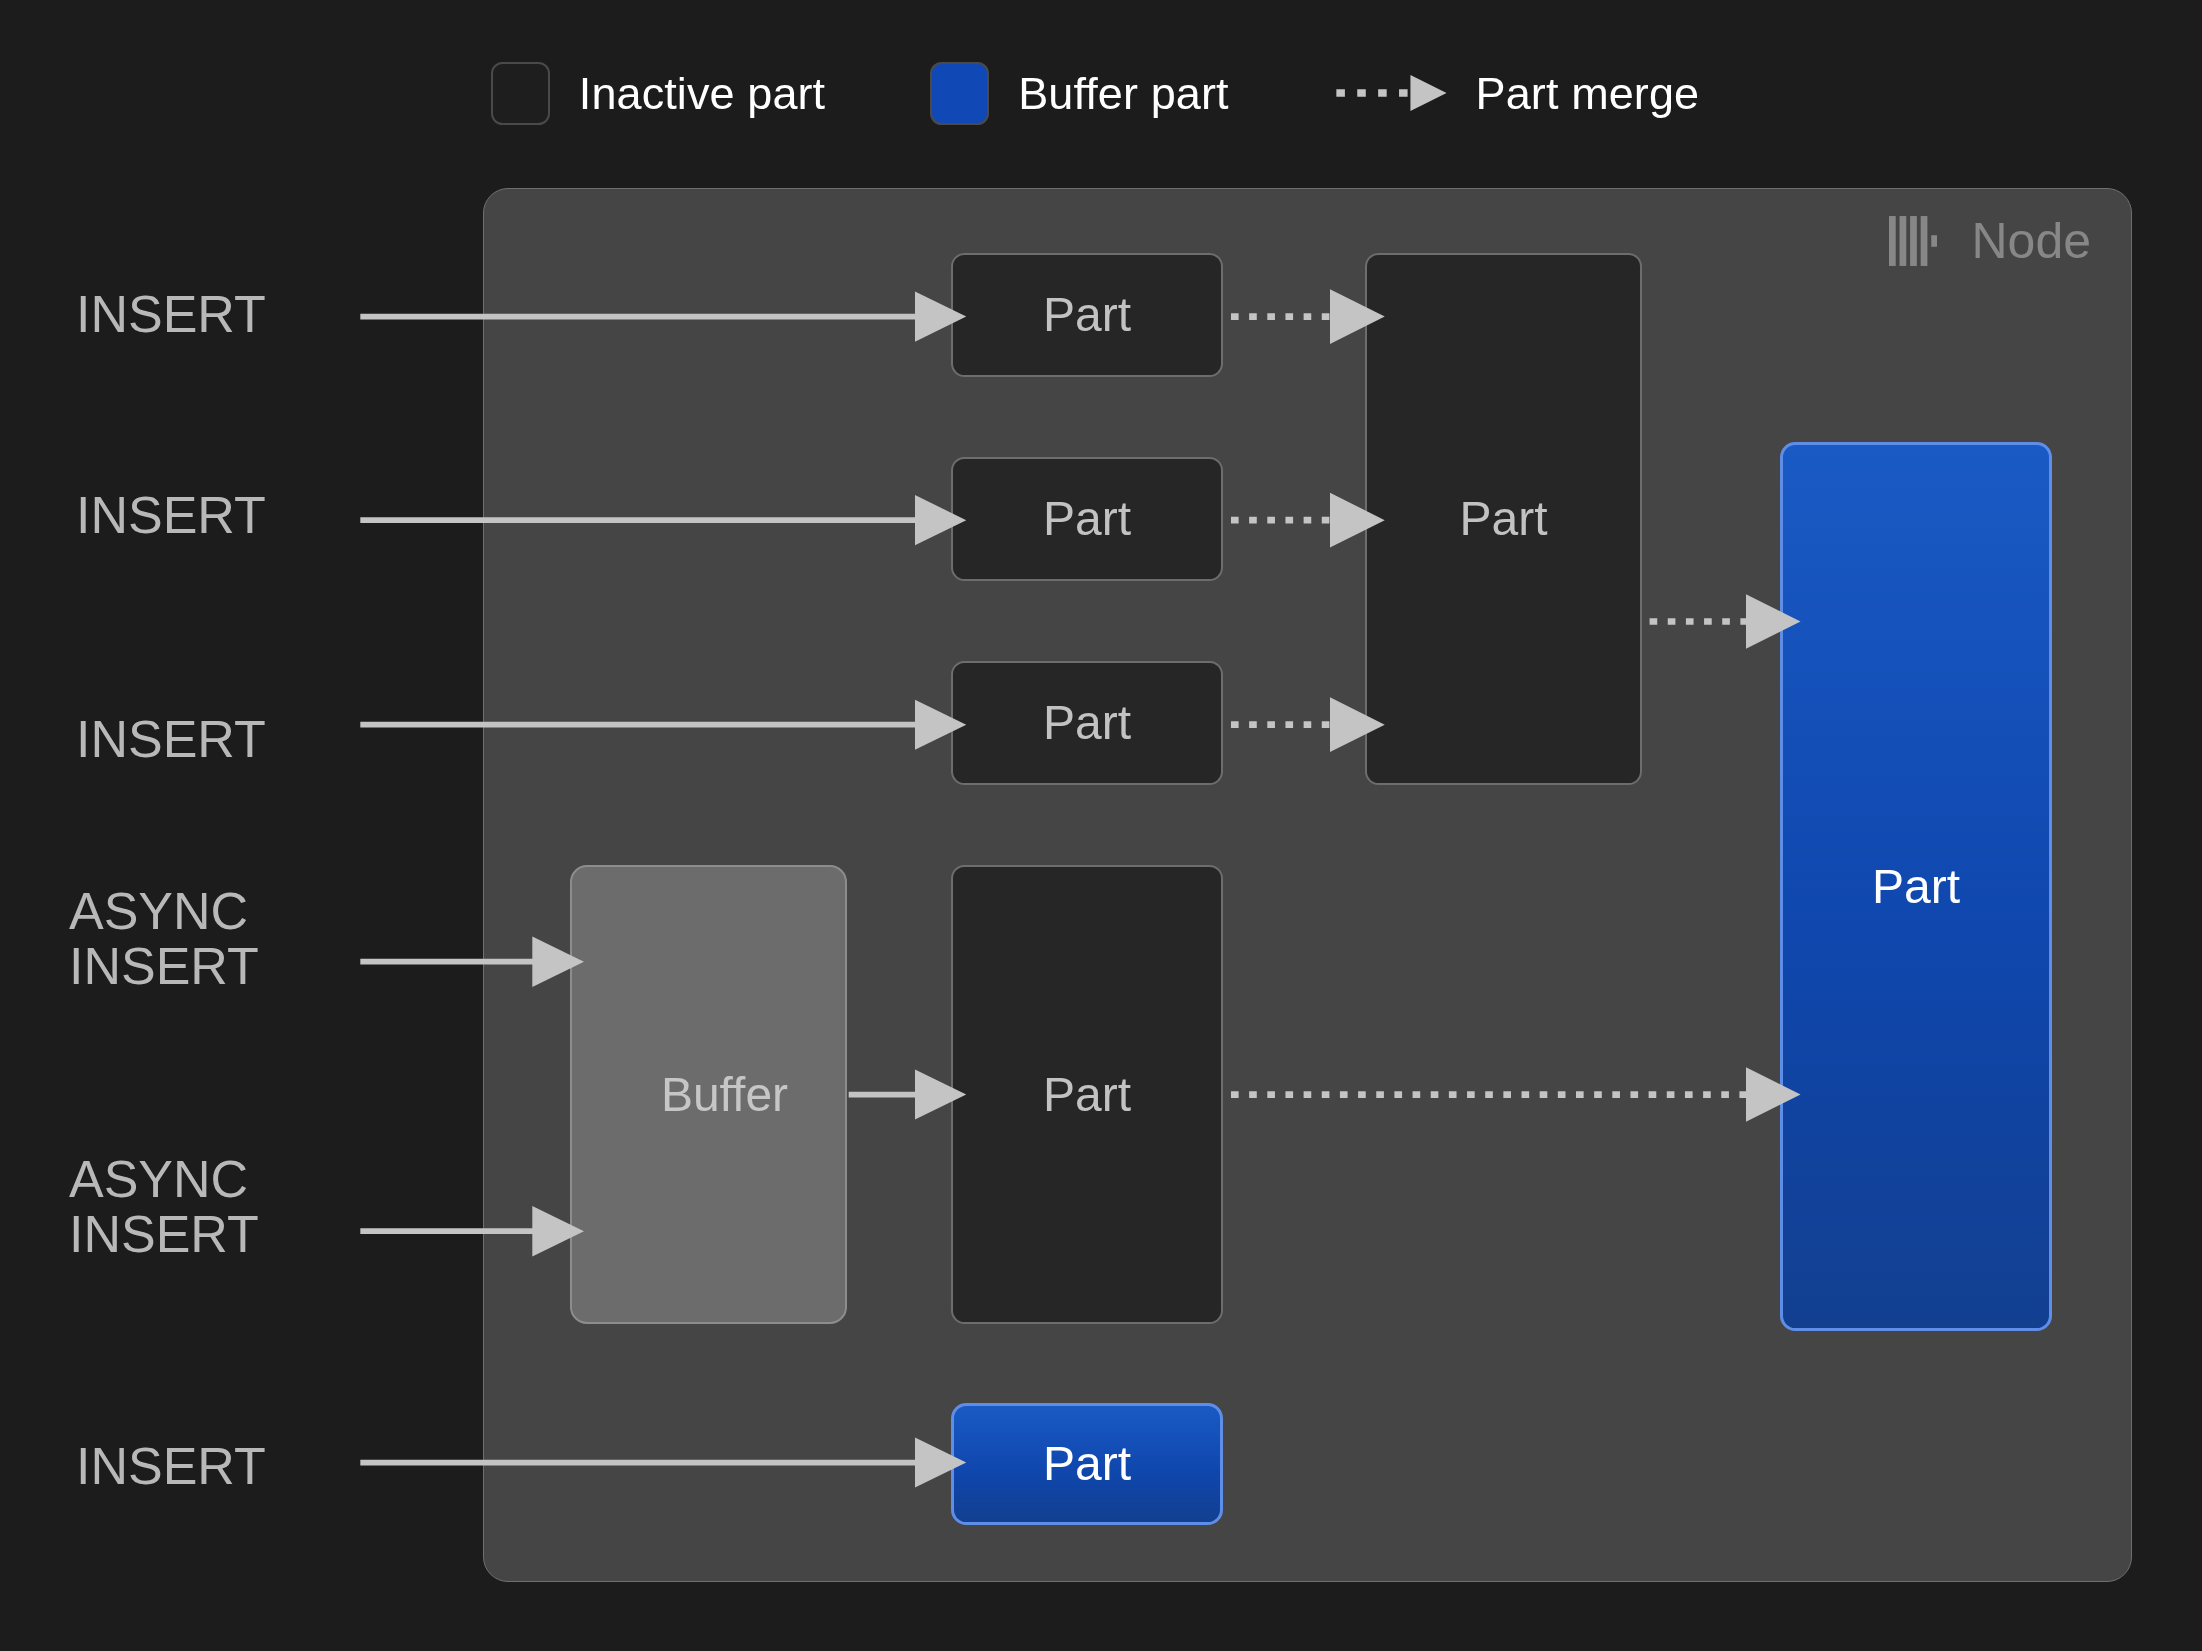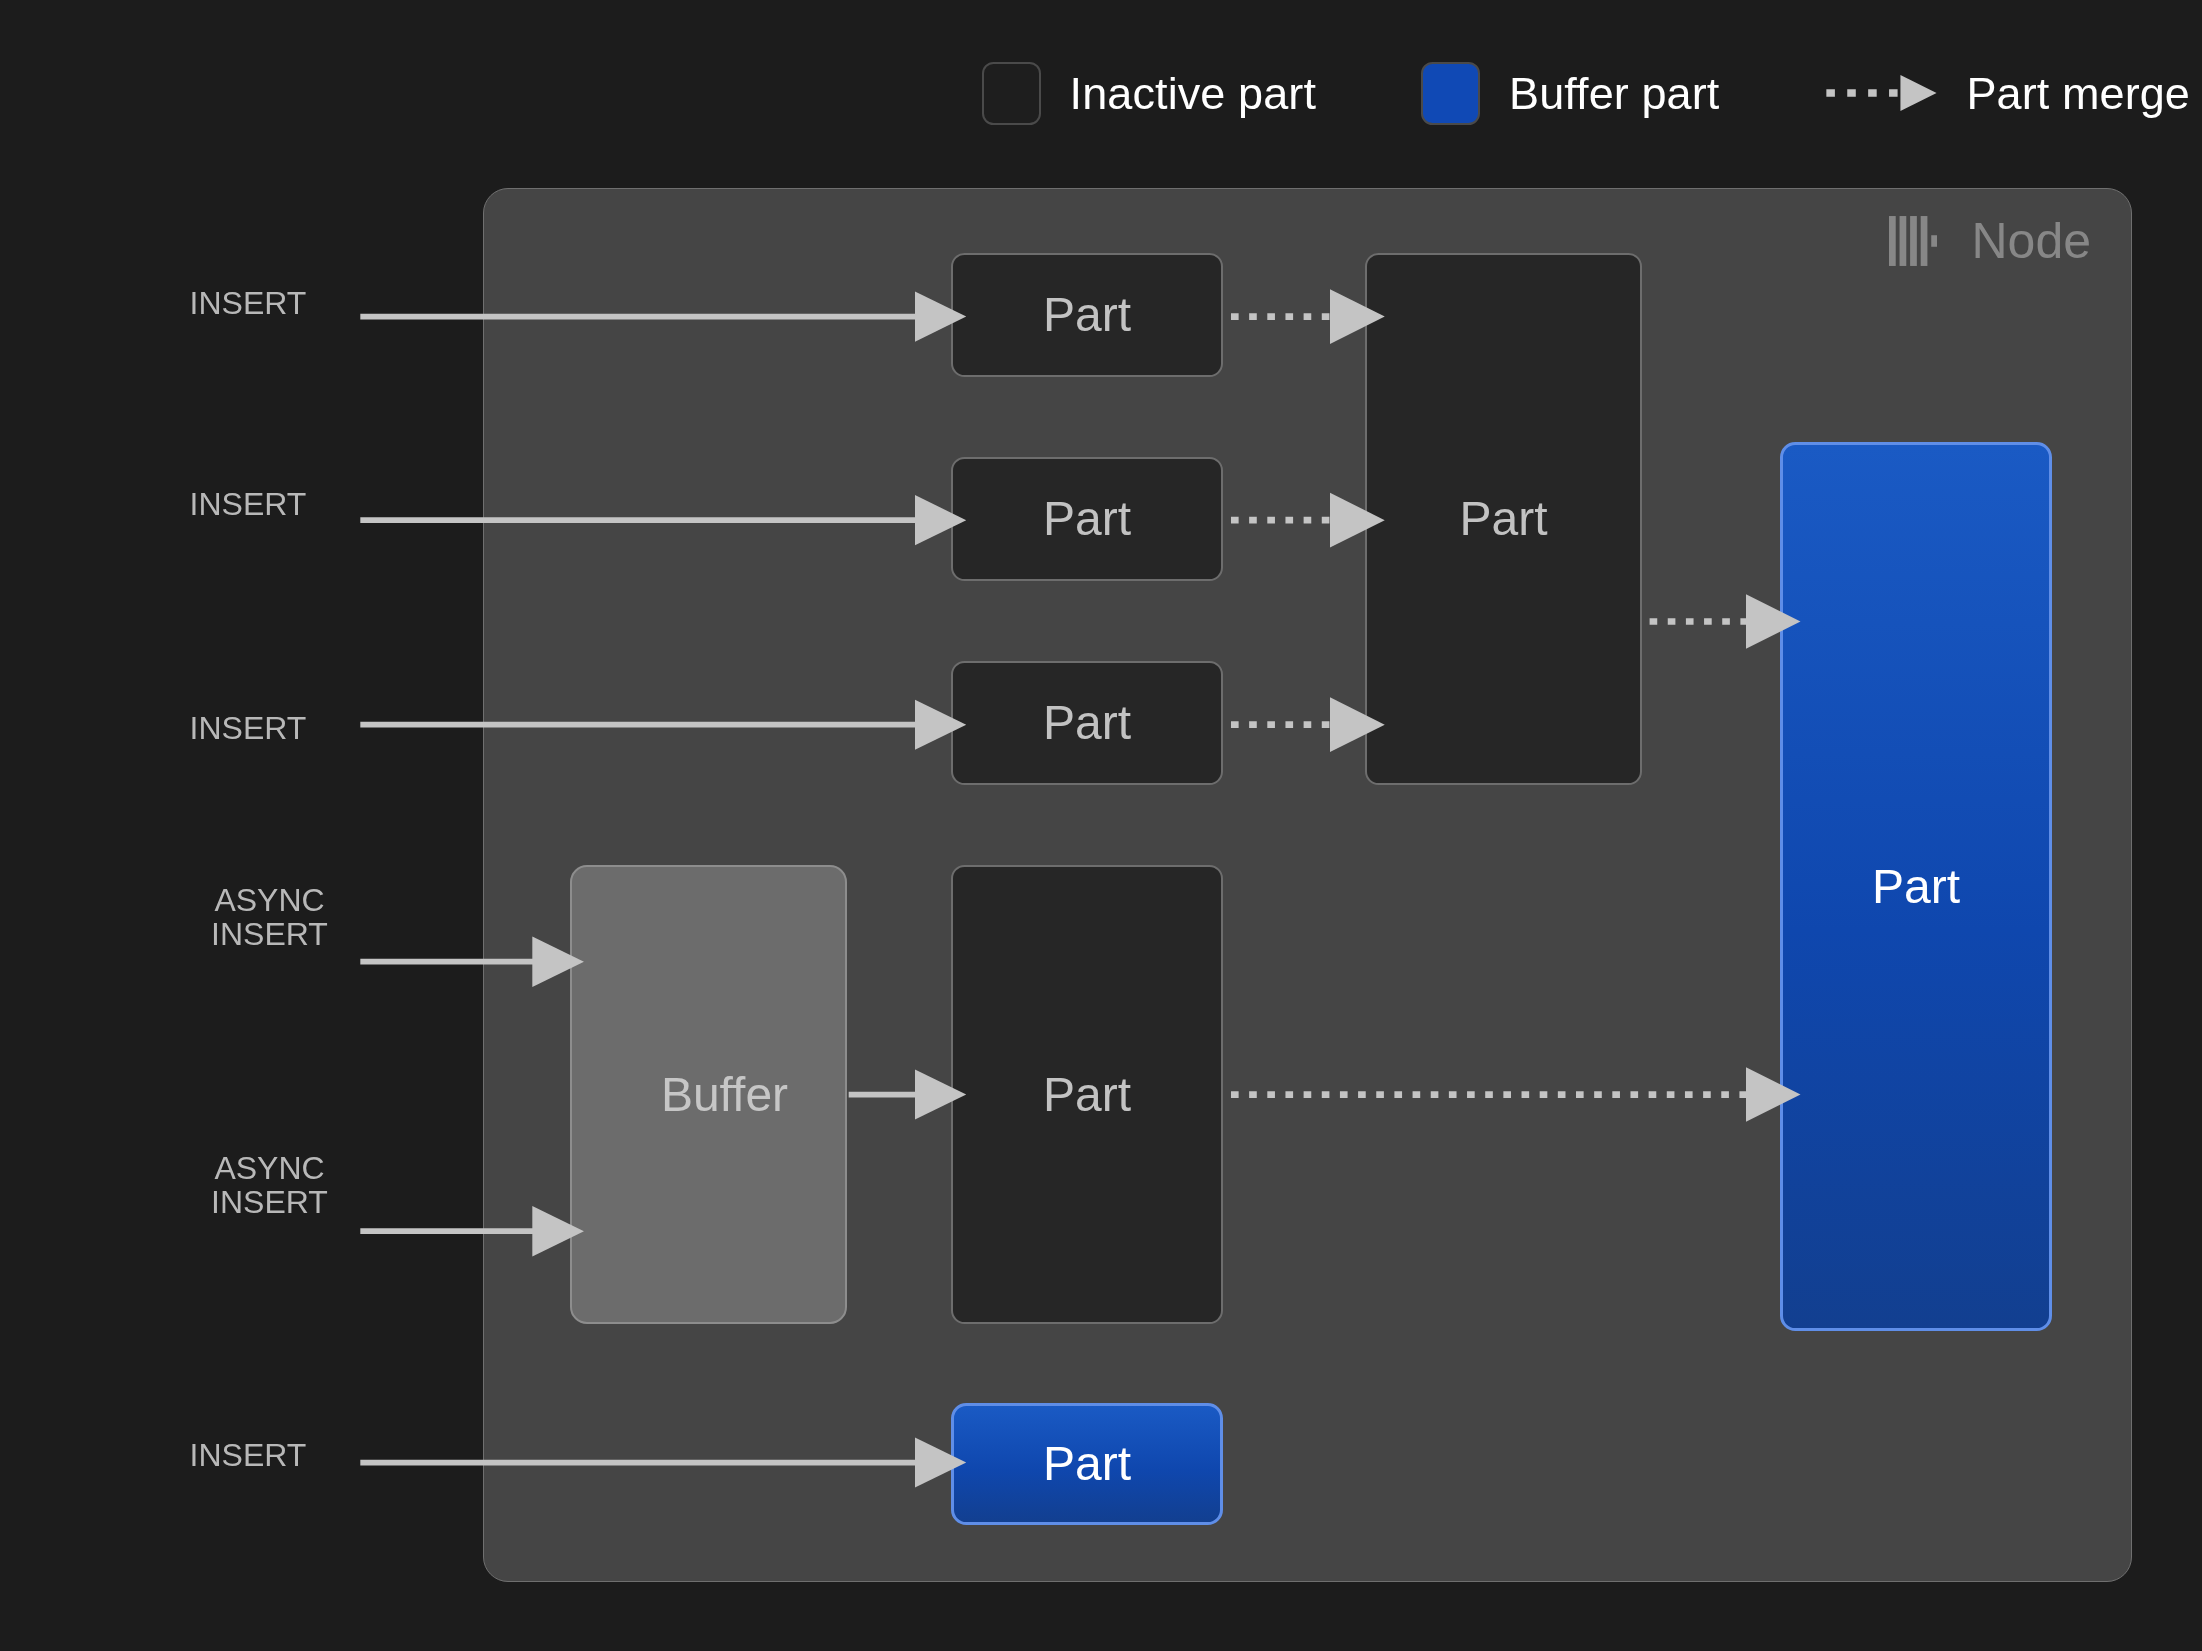--- a/index.html
+++ b/index.html
@@ -23,21 +23,21 @@
 
   
   .legend {
     position: absolute;
     left: 0;
     top: 50px;
     width: 2202px;
     height: 86px;
     display: flex;
     align-items: center;
-    justify-content: flex-end;
+    justify-content: center;
     gap: 0;
   }
   .legend-item {
     display: flex;
     align-items: center;
     gap: 29px;
     margin-right: 105px;
   }
   .legend-item:last-child { margin-right: 12px; }
 
@@ -131,23 +131,23 @@
     border: 2.9px solid #8d8d8d;
     border-radius: 17px;
     padding-left: 32px;
   }
   .box.buffer .box-label { color: #c6c6c6; }
 
   
   .input-label {
     position: absolute;
     color: #b8b8b8;
-    font-size: 32px;
+    font-size: 52px;
     line-height: 1.05;
-    text-align: center;
+    text-align: left;
     white-space: pre-line;
   }
 
   
   .arrows {
     position: absolute;
     left: 0;
     top: 0;
     width: 2202px;
     height: 1652px;

